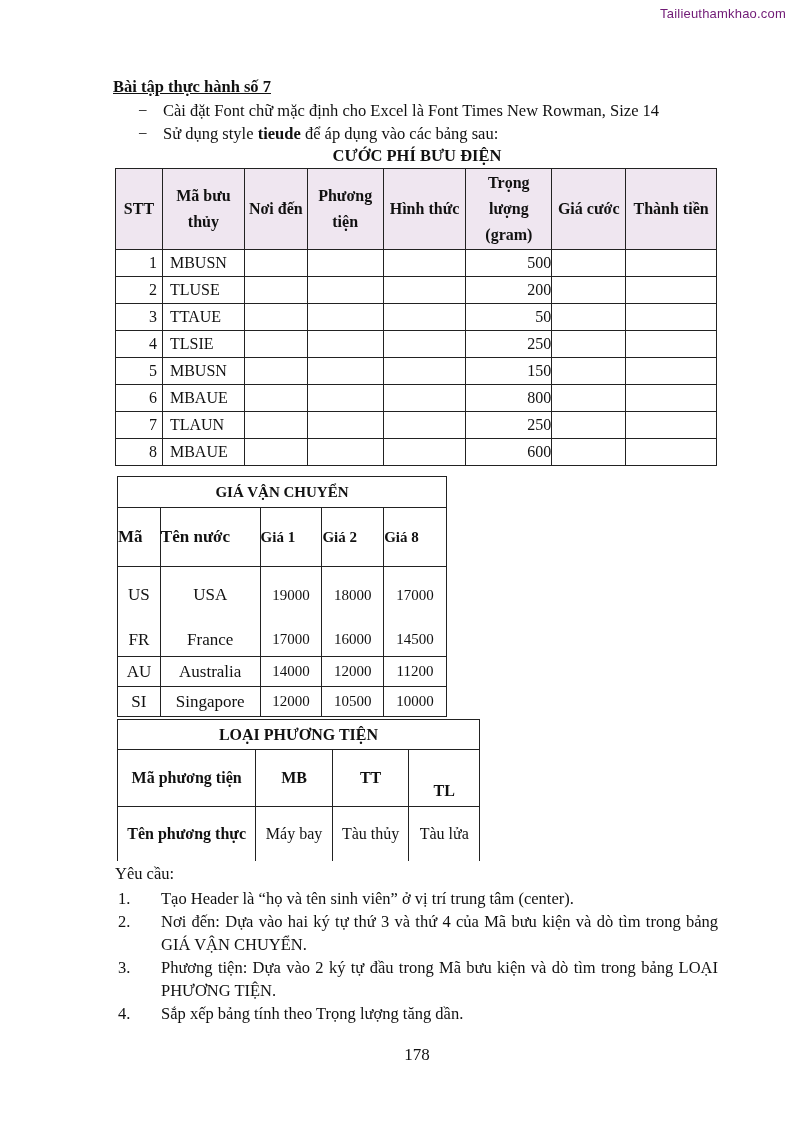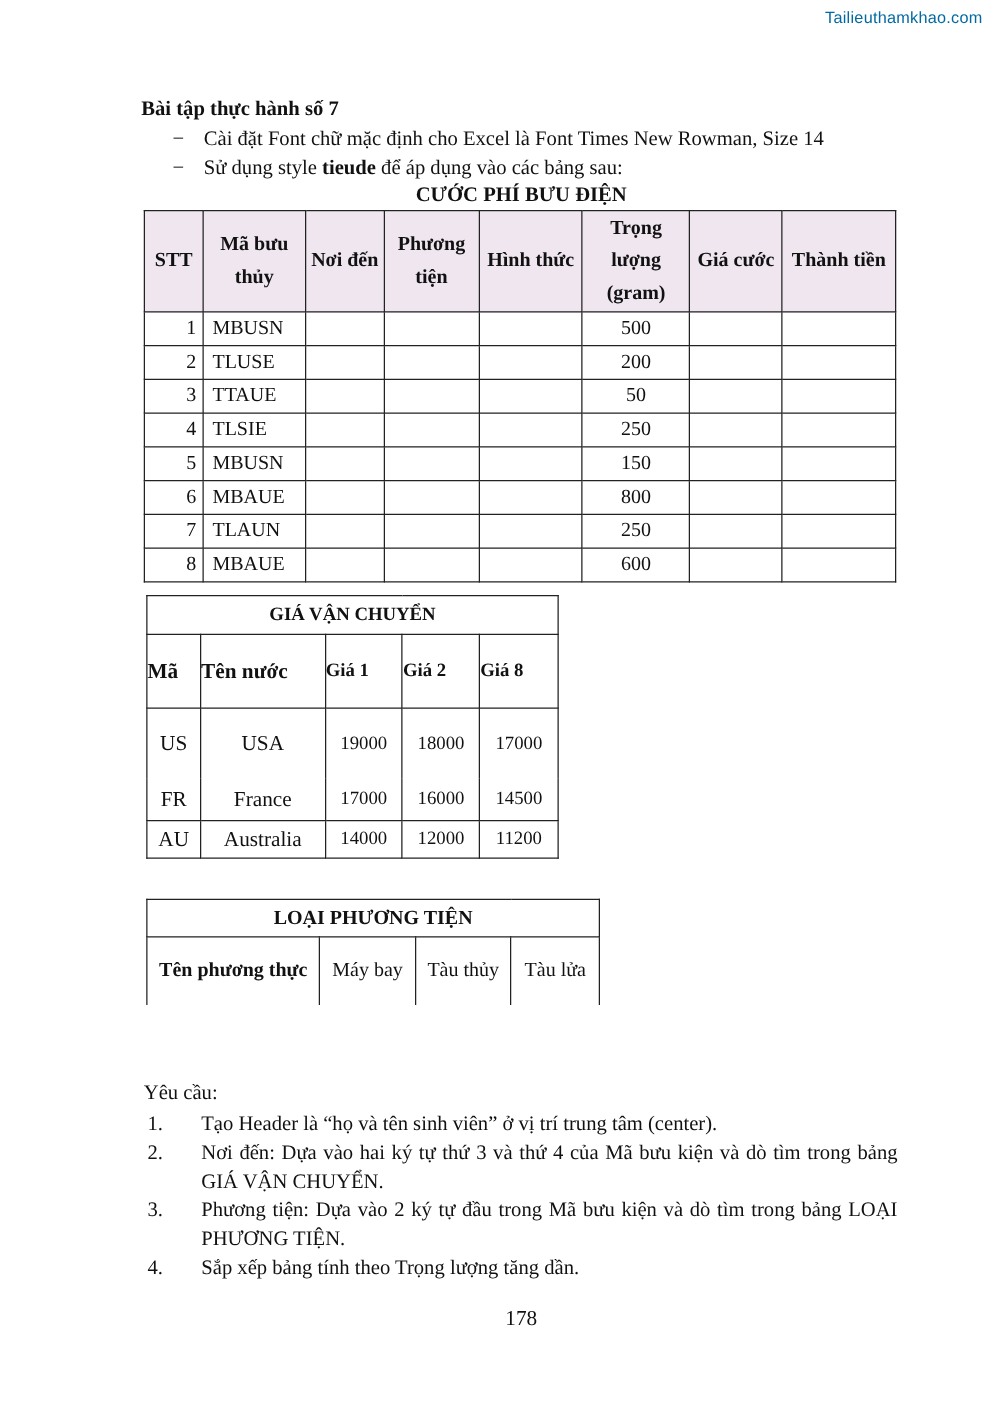--- a/index.html
+++ b/index.html
@@ -1,34 +1,34 @@
 <!DOCTYPE html>
 <html><head>
 <meta charset="utf-8">
 <style>
   html, body { margin:0; padding:0; background:#ffffff; }
   body { width:794px; height:1123px; position:relative; overflow:hidden;
          font-family:"Liberation Serif", serif; color:#111; }
   .watermark { position:absolute; top:6px; right:8px; font-family:"Liberation Sans", sans-serif;
-               font-size:13px; color:#0369a1; letter-spacing:0.2px; }
-  .title { position:absolute; left:113px; top:77px; font-size:16.5px; font-weight:bold; }
+               font-size:13px; color:#701a75; letter-spacing:0.2px; }
+  .title { position:absolute; left:113px; top:77px; font-size:16.5px; font-weight:bold;text-decoration:underline; }
   .bullet { position:absolute; left:138px; font-size:16.5px; }
   .bullet .dash { display:inline-block; width:25px; }
   .b1 { top:101px; } .b2 { top:124px; }
   .caption1 { position:absolute; left:0; width:834px; text-align:center; top:146px; font-size:16.5px; font-weight:bold; }
 
   table { border-collapse:collapse; position:absolute; font-family:"Liberation Serif", serif; }
   td, th { border:1px solid #222; padding:0; }
   
   #t1 { left:115px; top:168px; width:602px; font-size:16px; }
   #t1 th { background:#efe6f0; font-weight:bold; height:80px; line-height:26px; font-size:16px; }
   #t1 td { height:26px; }
   #t1 td.stt { text-align:right; padding-right:5px; }
   #t1 td.code { text-align:left; padding-left:7px; }
-  #t1 td.weight { text-align:center; }
+  #t1 td.weight { text-align:right; }
   
   #t2 { left:117px; top:476px; width:330px; font-size:17px; }
   #t2 .cap { height:30px; text-align:center; font-weight:bold; font-size:15px; }
   #t2 .hdr td { height:58px; font-weight:bold; text-align:left; }
   #t2 .hdr td.sm { font-size:15px; }
   #t2 td { text-align:center; }
   #t2 td.num { font-size:15px; }
   #t2 .r1 td { height:56px; border-bottom:none; }
   #t2 .r2 td { height:33px; border-top:none; }
   #t2 .r3 td, #t2 .r4 td { height:29px; }
@@ -202,34 +202,47 @@
         <td class="num">16000</td>
         <td class="num">14500</td>
       </tr>
   <tr class="r3">
         <td>AU</td>
         <td>Australia</td>
         <td class="num">14000</td>
         <td class="num">12000</td>
         <td class="num">11200</td>
       </tr>
+  <tr class="r4">
+        <td>SI</td>
+        <td>Singapore</td>
+        <td class="num">12000</td>
+        <td class="num">10500</td>
+        <td class="num">10000</td>
+      </tr>
 </tbody>
   </table>
 
 <table id="t3">
   <colgroup>
       <col style="width:138px">
       <col style="width:77px">
       <col style="width:77px">
       <col style="width:71px">
     </colgroup>
   <tbody>
       <tr>
         <td colspan="4" class="cap">LOẠI PHƯƠNG TIỆN</td>
       </tr>
+  <tr class="row1">
+    <td class="lbl">Mã phương tiện</td>
+    <td class="b">MB</td>
+    <td class="b">TT</td>
+    <td class="b tl">TL</td>
+  </tr>
   <tr class="row2">
     <td class="lbl">Tên phương thực</td>
     <td>Máy bay</td>
     <td>Tàu thủy</td>
     <td>Tàu lửa</td>
   </tr>
 </tbody>
   </table>
 
 <div class="req-title">Yêu cầu:</div>

